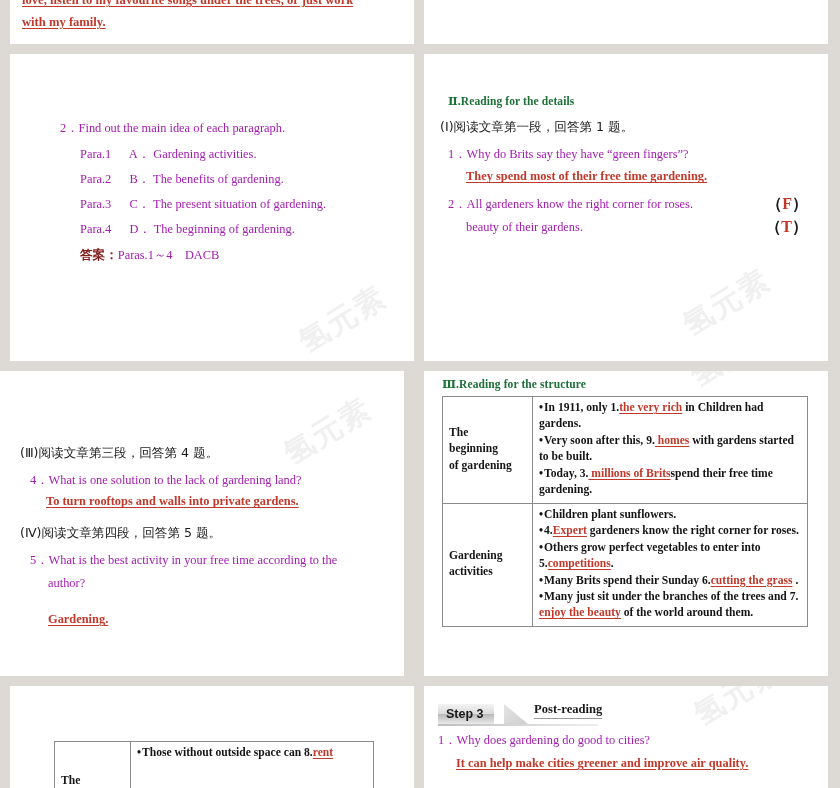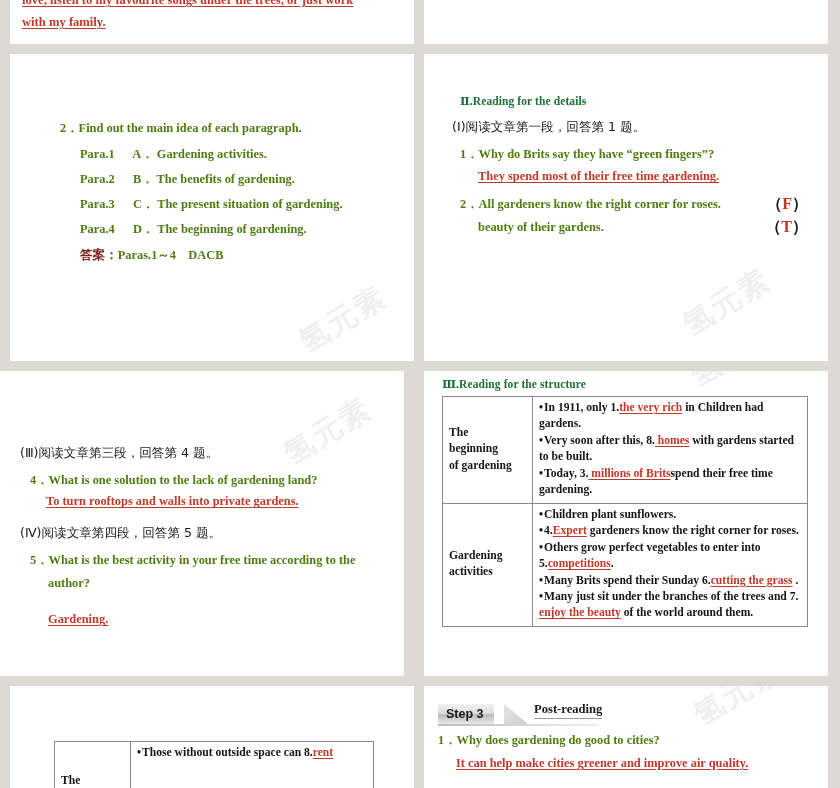--- a/index.html
+++ b/index.html
@@ -33,22 +33,22 @@
   .c-r4c2 { left: 424px; top: 686px; width: 404px; height: 102px; }
 
   
   .hd-green {
     color: #1d7038;
     font-weight: bold;
     font-size: 11.5px;
     letter-spacing: .1px;
   }
   .blk {
-    color: #4d7c0f;
-    font-weight: bold;
+    color: #a21caf;
+    font-weight: normal;
     font-size: 12.4px;
     line-height: 1.62;
   }
   .cn {
     color: #1a1a1a;
     font-size: 12.6px;
     line-height: 1.62;
     font-family: "DejaVu Sans", "Liberation Sans", sans-serif;
     font-weight: normal;
   }
@@ -203,21 +203,21 @@
       </div>
 
       <div class="indent3" style="margin-top:6px;">
         <span class="cn" style="color:#7f1d1d;font-weight:bold;">答案：</span><span class="blk">Paras.1～4　DACB</span>
       </div>
     </div>
   </div>
 
   <div class="card c-r2c2">
     <div class="wm" style="left:255px;top:228px;">氢元素</div>
-    <div class="pad" style="padding-top:40px;margin-left:12px;">
+    <div class="pad" style="padding-top:40px;">
       <div class="hd-green" style="padding-left:10px;">Ⅱ.Reading for the details</div>
 
       <div class="cn" style="margin-top:9px;padding-left:2px;">(Ⅰ)阅读文章第一段，回答第 1 题。</div>
 
       <div class="blk" style="margin-top:7px;padding-left:10px;">1．Why do Brits say they have “green fingers”?</div>
       <div class="blk ans" style="margin-top:2px;padding-left:28px;display:inline-block;">They spend most of their free time gardening.</div>
 
 
       <div style="margin-top:7px;padding-left:10px;position:relative;">
         <span class="blk">2．All gardeners know the right corner for roses.</span>
@@ -259,21 +259,21 @@
       <table class="stbl" style="margin-top:5px;">
         <tbody>
             <tr>
           <td class="lab">
             <span class="bl">The</span>
             <span class="bl">beginning</span>
             <span class="bl">of gardening</span>
           </td>
           <td>
             <span class="bl"><span class="bullet"></span><span>In 1911, only 1.</span><span class="ans">the very rich</span><span> in Children had gardens.</span></span>
-            <span class="bl"><span class="bullet"></span><span>Very soon after this, 8.</span><span class="ans"> homes</span><span> with gardens started to be built.</span></span>
+            <span class="bl"><span class="bullet"></span><span>Very soon after this, 9.</span><span class="ans"> homes</span><span> with gardens started to be built.</span></span>
             <span class="bl"><span class="bullet"></span><span>Today, 3.</span><span class="ans"> millions of Brits</span><span>spend their free time gardening.</span></span>
           </td>
         </tr>
         <tr>
           <td class="lab">
             <span class="bl">Gardening</span>
             <span class="bl">activities</span>
           </td>
           <td>
             <span class="bl"><span class="bullet"></span><span>Children plant sunflowers.</span><span class="ans"></span><span></span></span>

